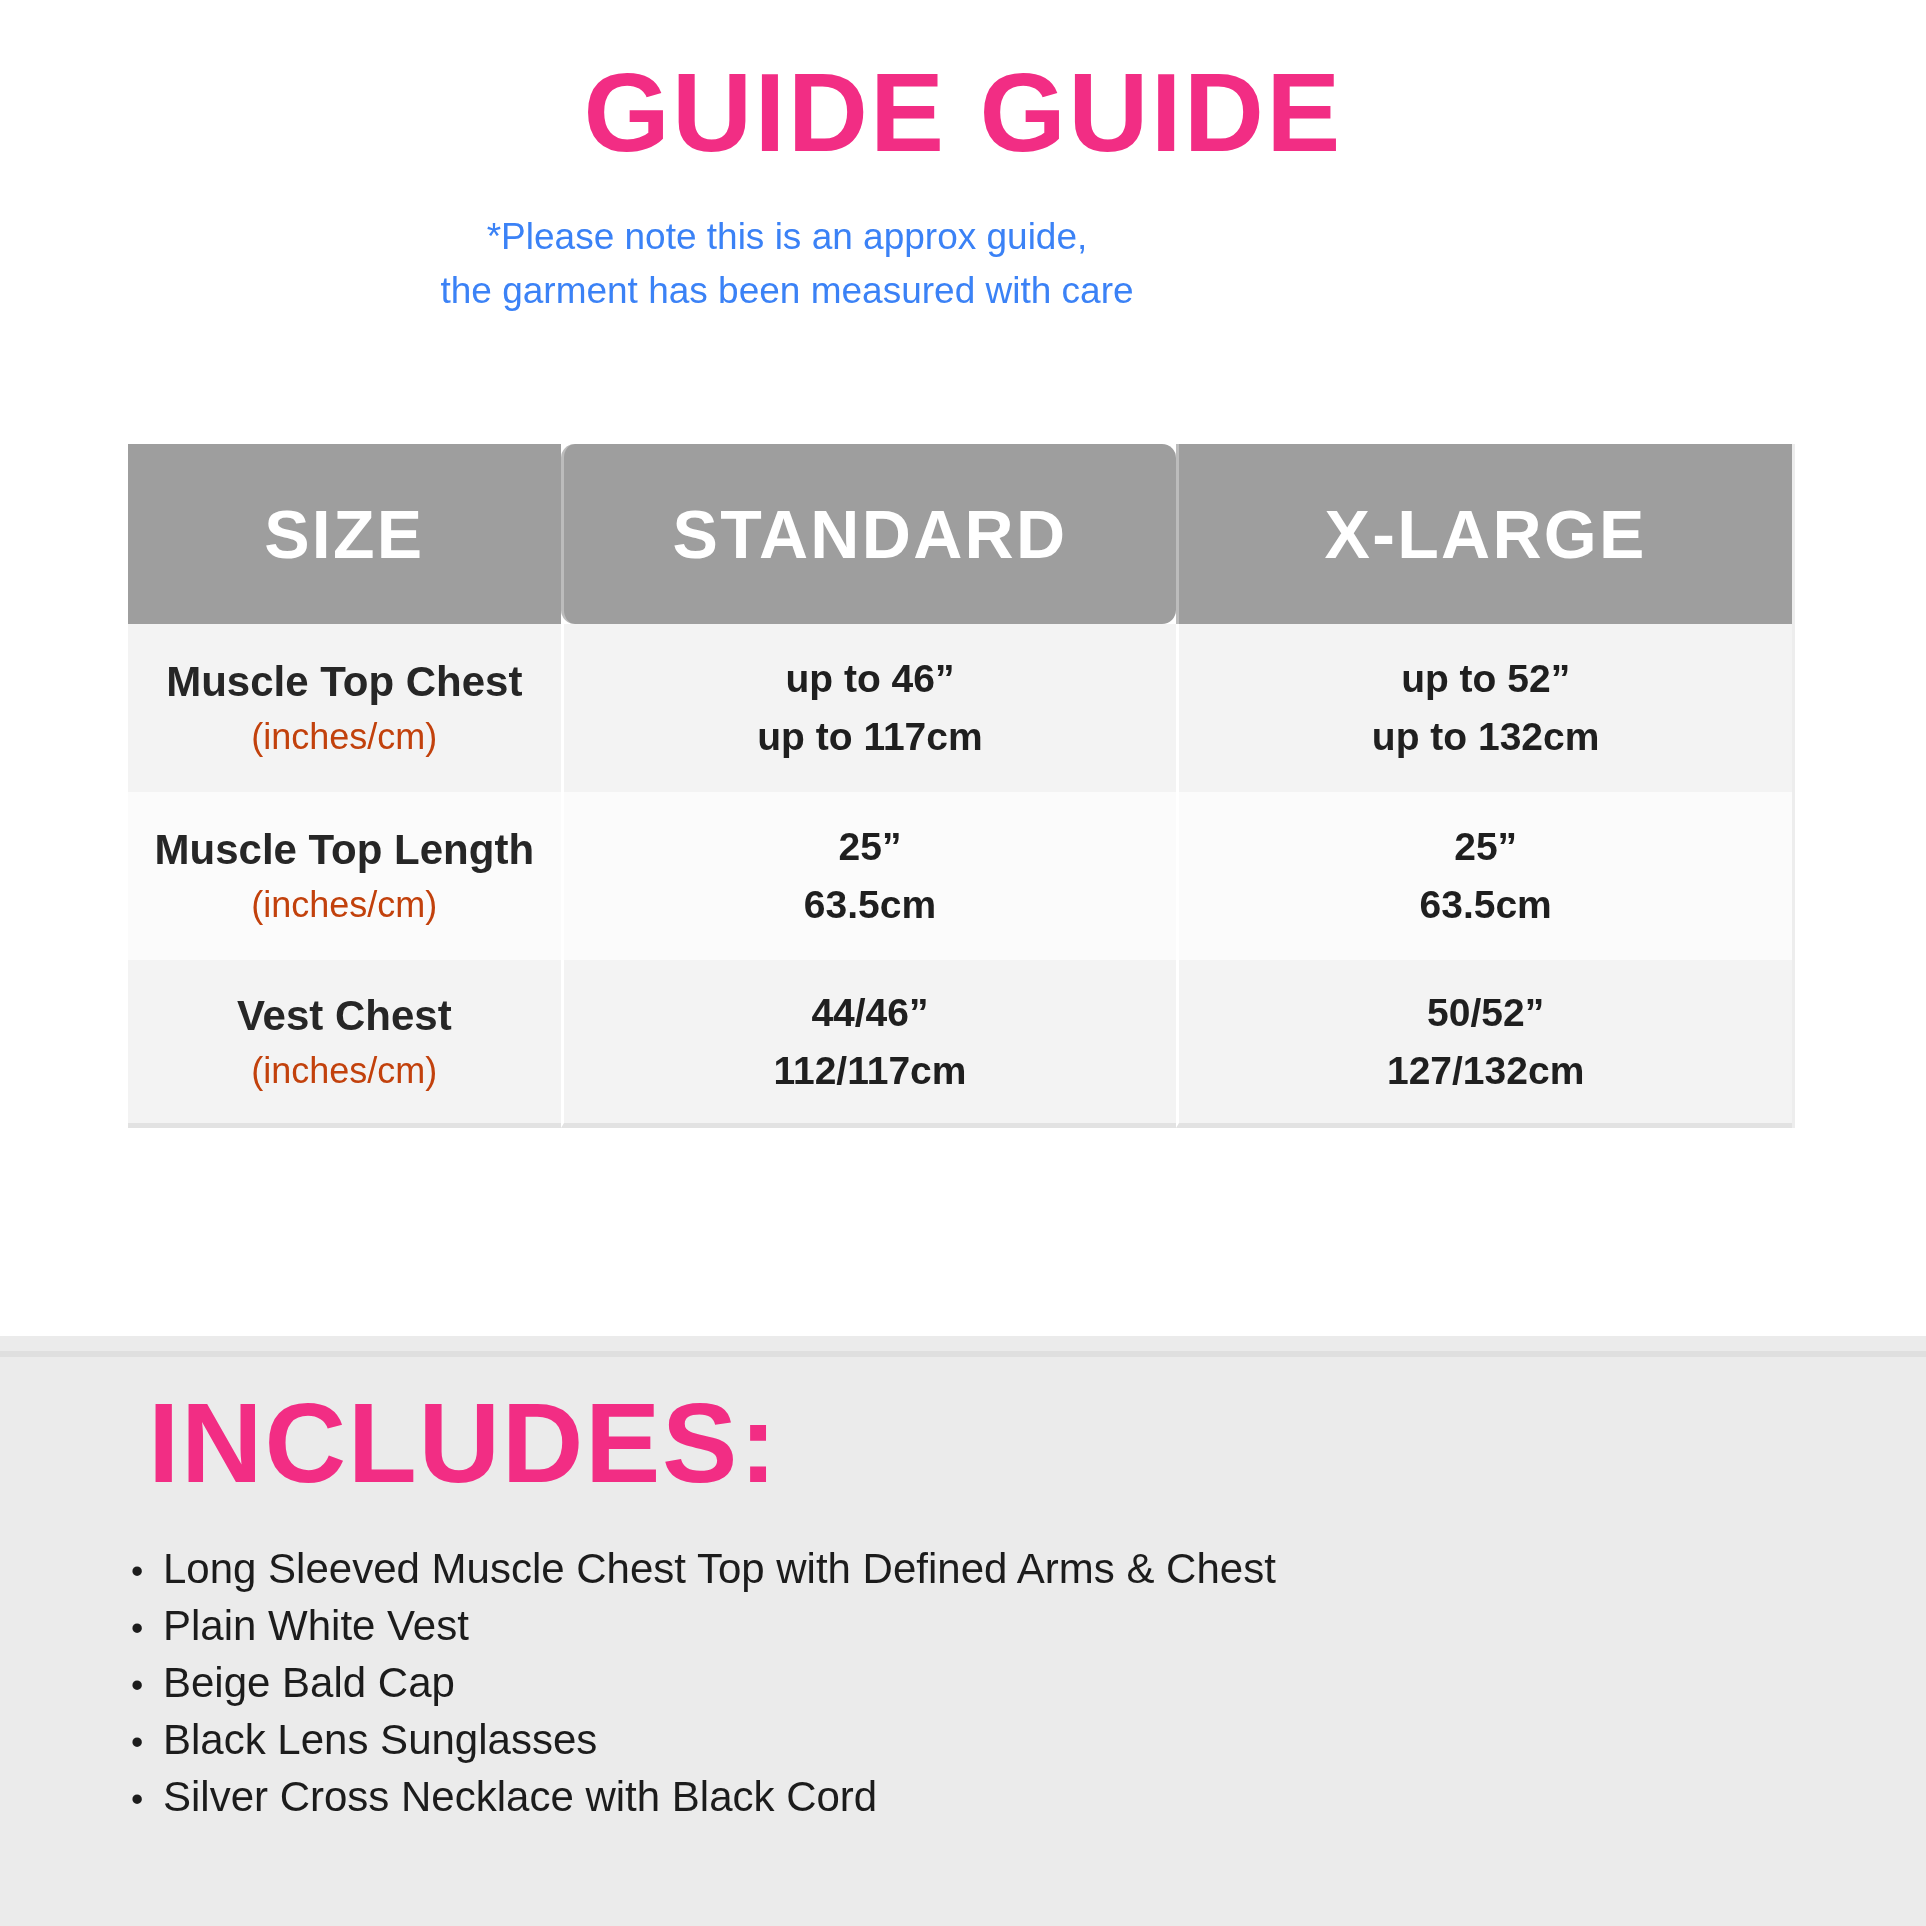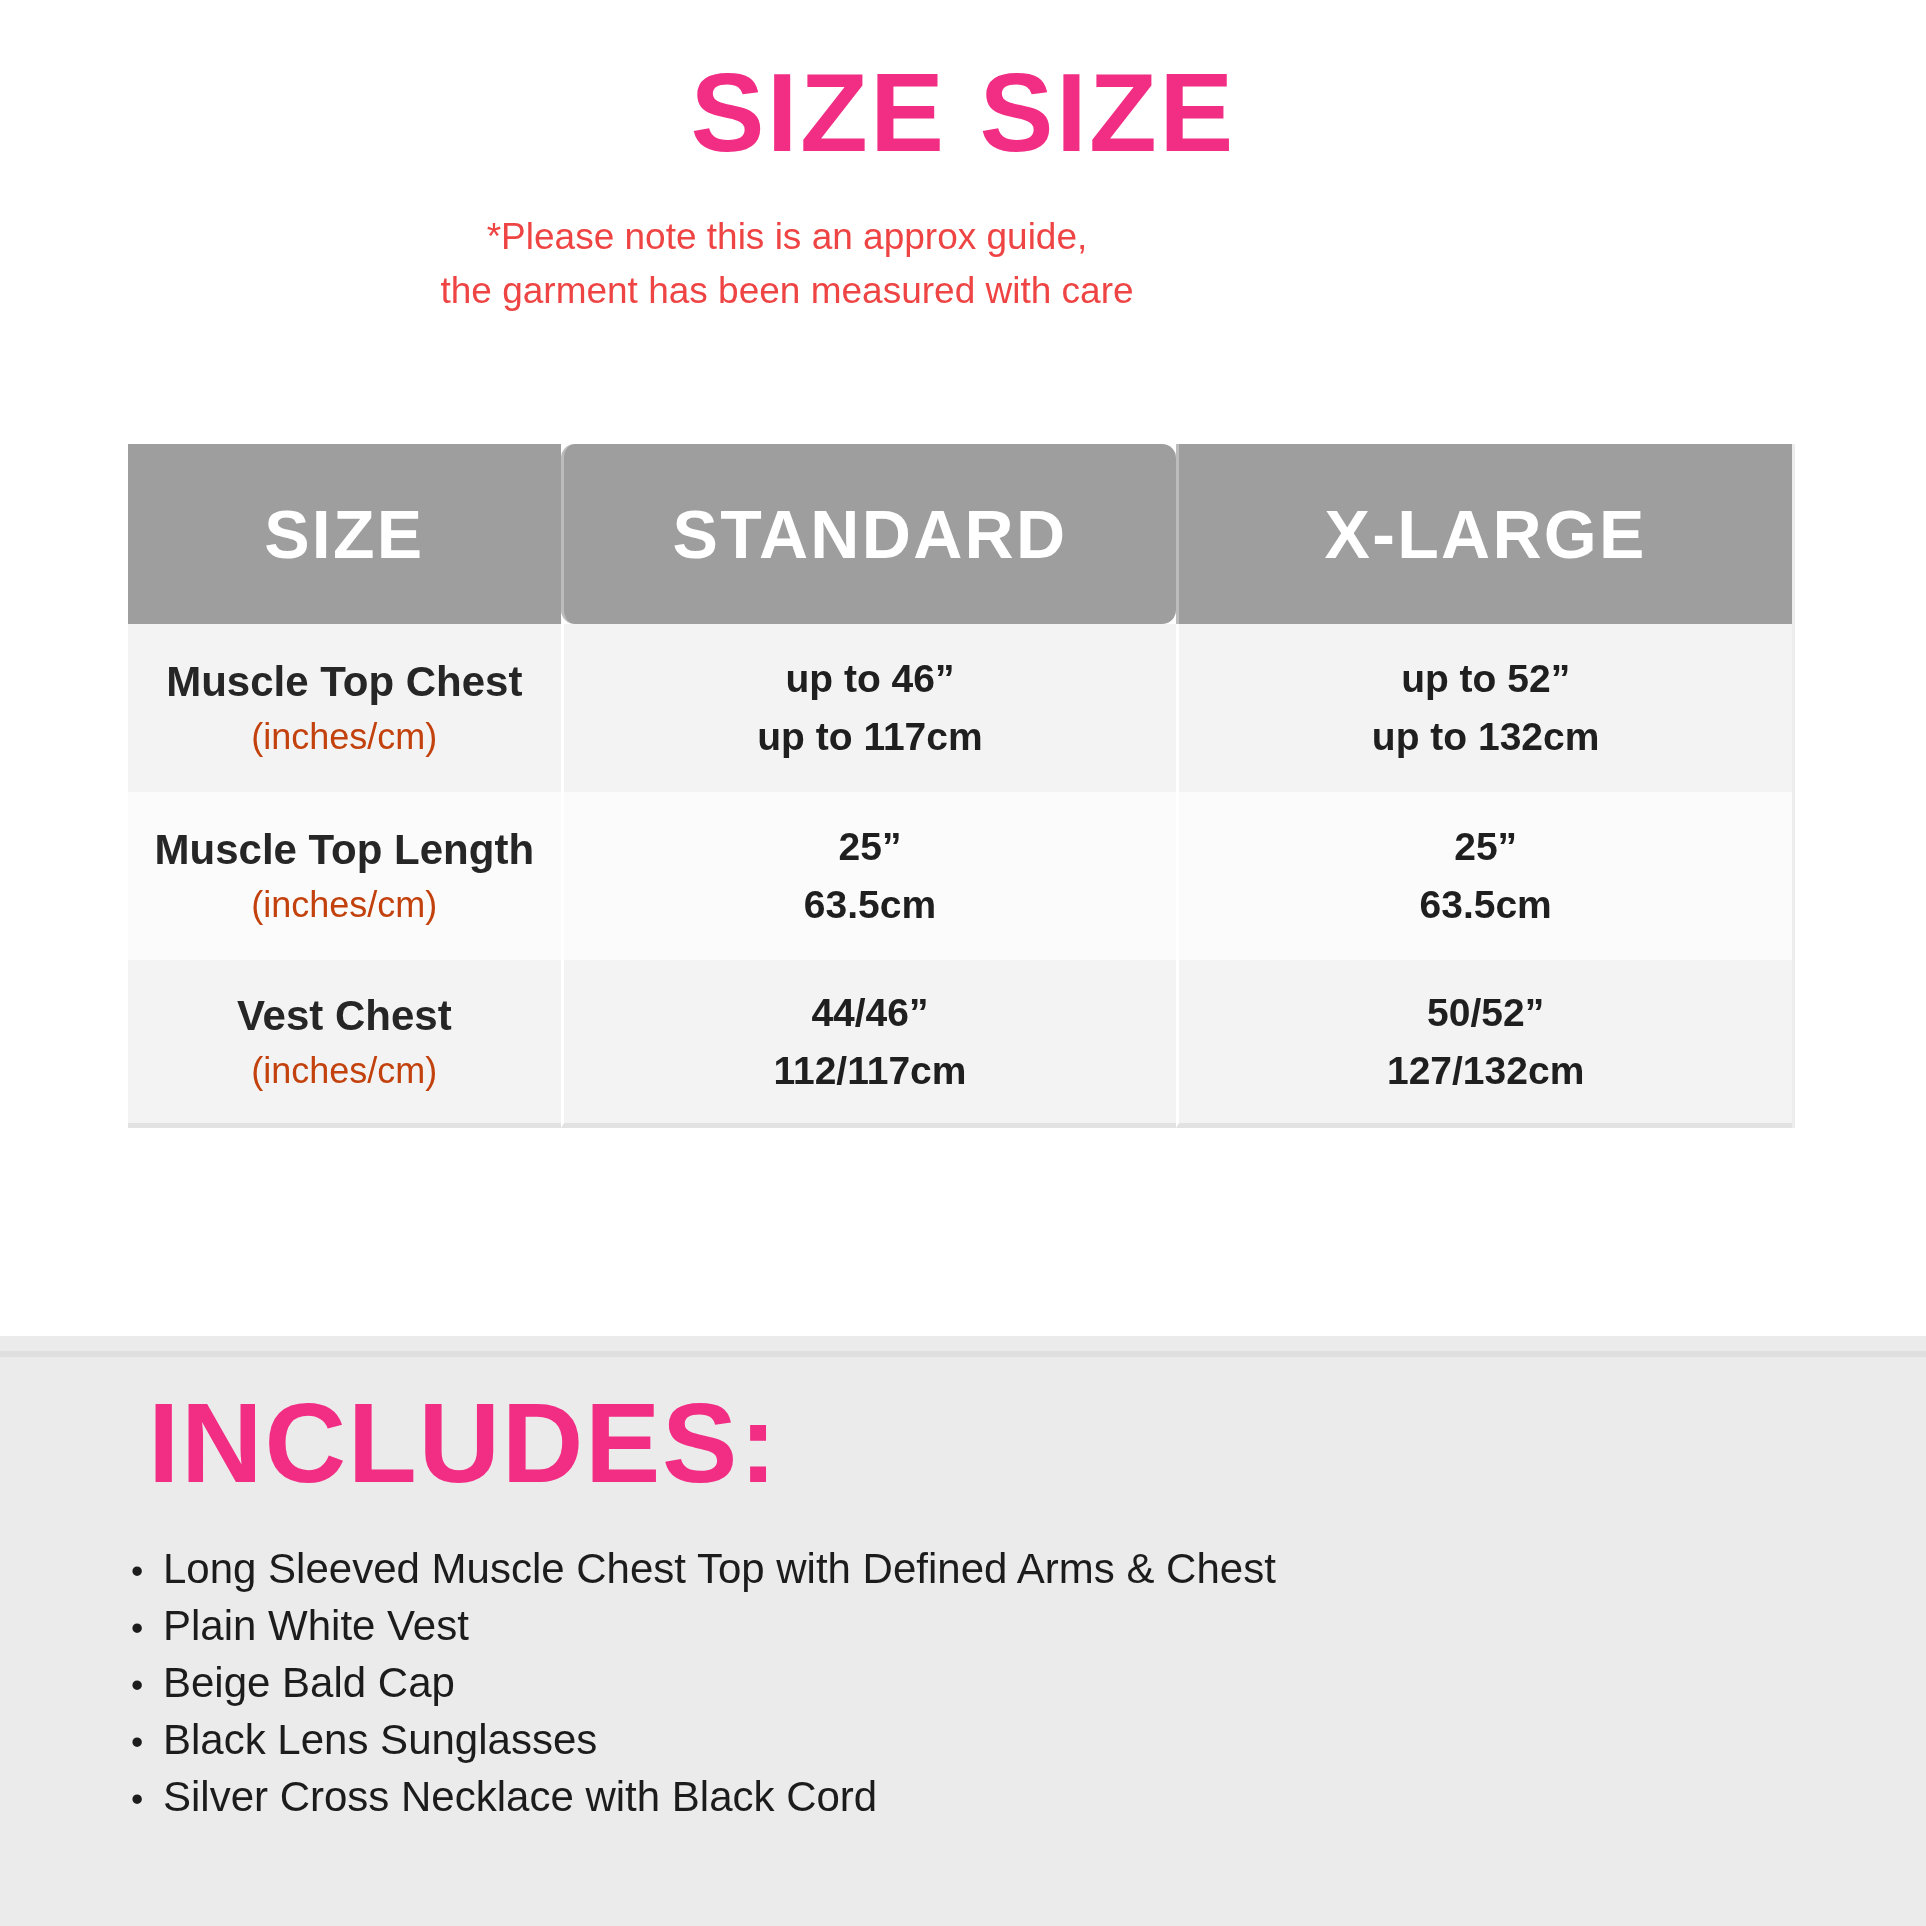--- a/index.html
+++ b/index.html
@@ -24,21 +24,21 @@
     text-align:center;
     font-size:111px; font-weight:700; line-height:1;
     letter-spacing:2.3px;
     color:var(--accent-pink,#f22d84);
   }
 
   .note-block {
     position:absolute; top:210px; left:0; width:1574px;
     text-align:center;
     font-size:37px; line-height:54px;
-    color:#ef4444;
+    color:#3b82f6;
   }
 
   .size-table {
     position:absolute; top:444px; left:128px; width:1667px;
     border-collapse:separate; border-spacing:0;
     table-layout:fixed;
     border-right:3.5px solid #ededed;
   }
   .size-table th, .size-table td { text-align:center; vertical-align:middle; padding:8px; }
   .col-size { width:26%; }
@@ -90,21 +90,21 @@
   }
   .bullet-dot {
     display:inline-block;
     width:32px;
     font-size:35px;
   }
 </style>
 </head>
 <body>
 
-<h1 class="page-title">SIZE SIZE</h1>
+<h1 class="page-title">GUIDE GUIDE</h1>
 
 <div class="note-block">
   <div>*Please note this is an approx guide,</div>
   <div>the garment has been measured with care</div>
 </div>
 
 <table class="size-table">
   <thead>
     <tr>
       <th class="col-size">SIZE</th>

